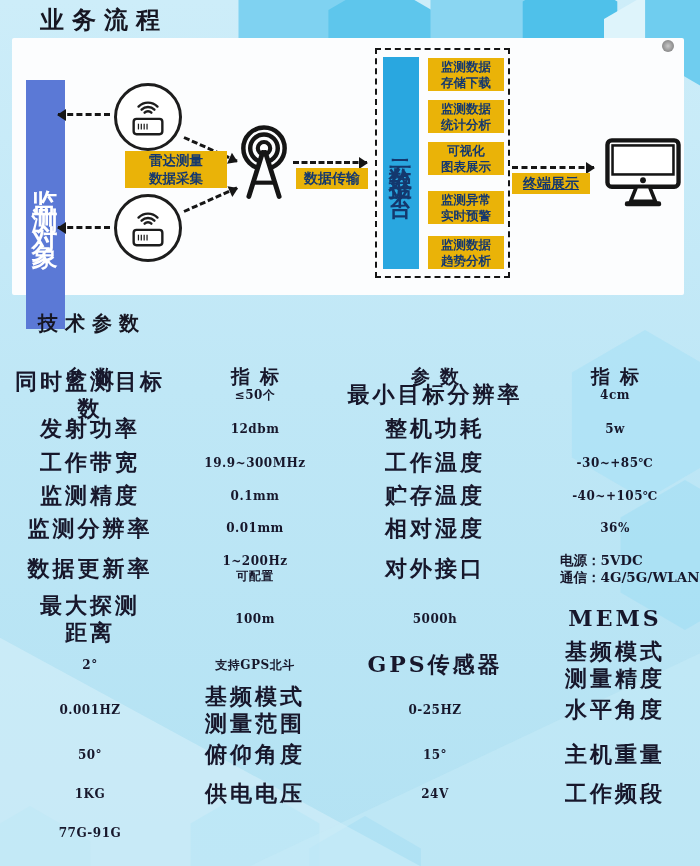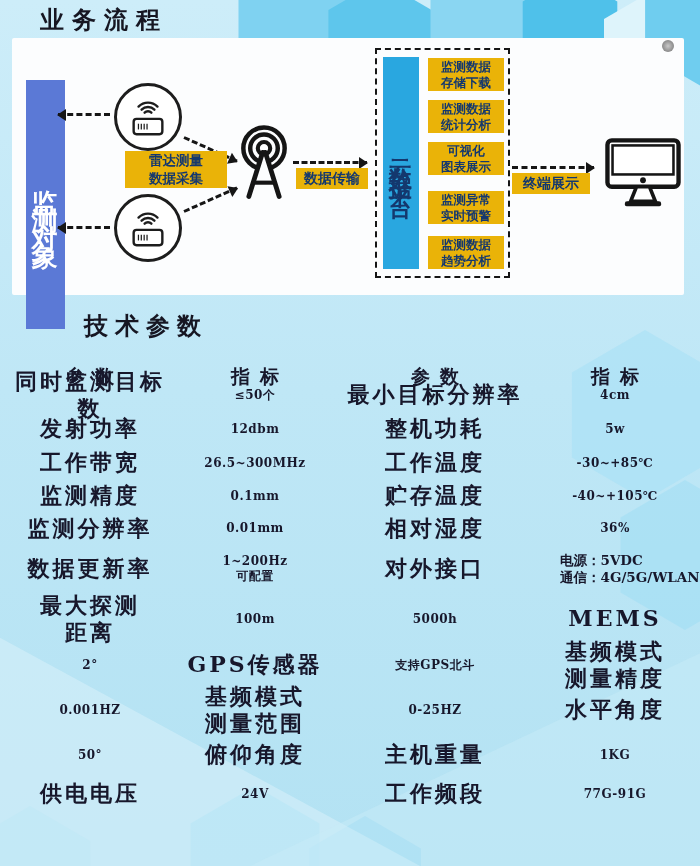--- a/index.html
+++ b/index.html
@@ -169,53 +169,53 @@
   <div class="bluebox func" style="left:416px;top:62px;">监测数据
 统计分析</div>
   <div class="bluebox func" style="left:416px;top:104px;">可视化
 图表展示</div>
   <div class="bluebox func" style="left:416px;top:153px;">监测异常
 实时预警</div>
   <div class="bluebox func" style="left:416px;top:198px;">监测数据
 趋势分析</div>
 
   <div class="dash ar" style="left:500px;top:128px;width:82px;"></div>
-  <div class="bluebox" style="left:500px;top:135px;width:78px;height:21px;font-size:14px;">终端展示</div>
+  <div class="bluebox" style="left:500px;top:135px;width:78px;height:21px;font-size:14px;text-decoration:underline;">终端展示</div>
 
   <svg class="z" style="left:591px;top:98px;" width="80" height="74" viewBox="0 0 110 102">
     <rect x="6" y="6" width="98" height="64" rx="6" fill="#fff" stroke="#151515" stroke-width="6"></rect>
     <rect x="13" y="13" width="84" height="40" fill="#fff" stroke="#151515" stroke-width="3.5"></rect>
     <circle cx="55" cy="61" r="4" fill="#151515"></circle>
     <polygon points="46,70 64,70 72,90 38,90" fill="#fff" stroke="#151515" stroke-width="5"></polygon>
     <rect x="30" y="90" width="50" height="7" rx="3" fill="#151515"></rect>
   </svg>
 
   <div class="gray-dot" style="left:650px;top:2px;"></div>
 </div>
 
-<div class="sec-title" style="left:38px;top:310px;font-size:24px;letter-spacing:7px;margin-left:46px;">技术参数</div>
+<div class="sec-title" style="left:38px;top:310px;font-size:20px;letter-spacing:7px;">技术参数</div>
 
 <div class="ptable">
   <div class="cell th">参数</div>
   <div class="cell th">指标</div>
   <div class="cell th">参数</div>
   <div class="cell th">指标</div>
 
   <div class="cell p">同时监测目标数</div>
   <div class="cell v">≤50个</div>
   <div class="cell p">最小目标分辨率</div>
   <div class="cell v">4cm</div>
 
   <div class="cell p">发射功率</div>
   <div class="cell v">12dbm</div>
   <div class="cell p">整机功耗</div>
   <div class="cell v">5w</div>
 
   <div class="cell p">工作带宽</div>
-  <div class="cell v">26.5~300MHz</div>
+  <div class="cell v">19.9~300MHz</div>
   <div class="cell p">工作温度</div>
   <div class="cell v">-30~+85℃</div>
 
   <div class="cell p">监测精度</div>
   <div class="cell v">0.1mm</div>
   <div class="cell p">贮存温度</div>
   <div class="cell v">-40~+105℃</div>
 
   <div class="cell p">监测分辨率</div>
   <div class="cell v">0.01mm</div>
@@ -229,33 +229,34 @@
   <div class="cell v vs">电源：5VDC
 通信：4G/5G/WLAN</div>
 
   <div class="cell p">最大探测
 距离</div>
   <div class="cell v">100m</div>
   <div class="cell v">5000h</div>
 
   <div class="cell p">MEMS</div>
   <div class="cell v">2°</div>
+  <div class="cell v">支持GPS北斗</div>
   <div class="cell p">GPS传感器</div>
-  <div class="cell v">支持GPS北斗</div>
 
   <div class="cell p">基频模式
 测量精度</div>
   <div class="cell v">0.001HZ</div>
   <div class="cell p">基频模式
 测量范围</div>
   <div class="cell v">0-25HZ</div>
 
   <div class="cell p">水平角度</div>
   <div class="cell v">50°</div>
   <div class="cell p">俯仰角度</div>
+  <div class="cell v">15°</div>
 
   <div class="cell p">主机重量</div>
   <div class="cell v">1KG</div>
   <div class="cell p">供电电压</div>
   <div class="cell v">24V</div>
 
   <div class="cell p">工作频段</div>
   <div class="cell v">77G-91G</div>
   <div class="cell p"></div>
   <div class="cell v"></div>

